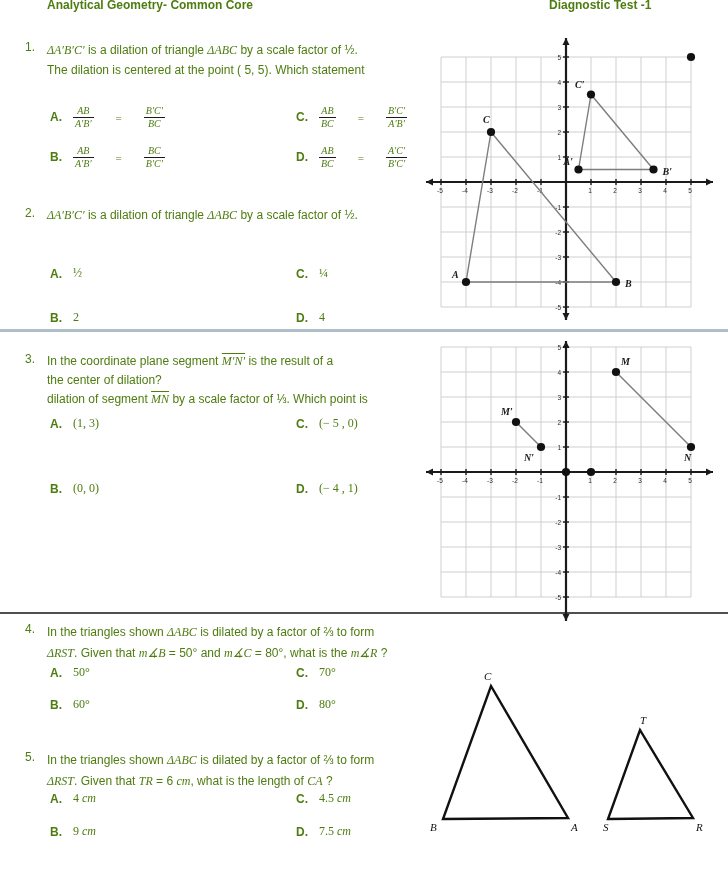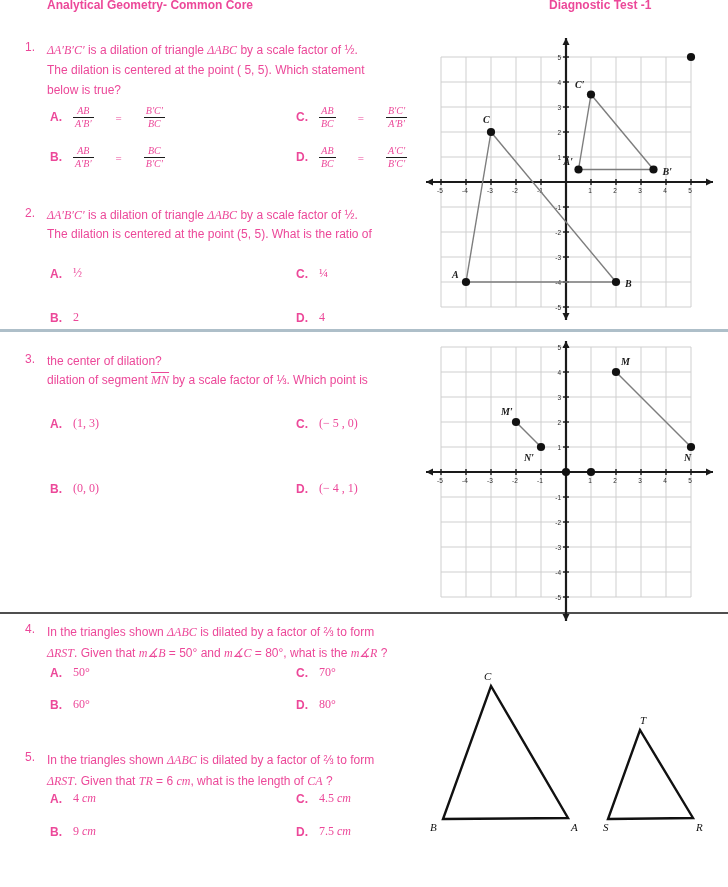--- a/index.html
+++ b/index.html
@@ -1,17 +1,17 @@
 <!DOCTYPE html>
 <html><head>
 <meta charset="utf-8">
 <style>
   html,body{margin:0;padding:0;background:#fff;}
   .page{position:relative;width:728px;height:887px;background:#ffffff;overflow:hidden;
-        font-family:"Liberation Sans",sans-serif;color:#ec4899;}
+        font-family:"Liberation Sans",sans-serif;color:#4d7c0f;}
   .hdr{position:absolute;top:-2px;font-weight:bold;font-size:12px;white-space:nowrap;}
   #hdrL{left:47px;} #hdrR{left:549px;}
   .divider{position:absolute;left:0;width:728px;}
   #div1{top:329px;height:3px;background:#aebfc9;}
   #div2{top:612px;height:2px;background:#4f4f4f;}
   .qnum{position:absolute;font-size:12px;}
   .qtext{position:absolute;font-size:12px;}
   .qtext .ln{white-space:nowrap;}
   .m{font-family:"Liberation Serif","DejaVu Serif",serif;font-style:italic;}
   .mu{font-family:"Liberation Serif","DejaVu Serif",serif;}
@@ -35,21 +35,20 @@
 <div class="page">
   <div class="hdr" id="hdrL">Analytical Geometry- Common Core</div>
   <div class="hdr" id="hdrR">Diagnostic Test -1</div>
   <div class="divider" id="div1"></div>
   <div class="divider" id="div2"></div>
   <div id="questions">
       <div class="qnum" style="left: 25px; top: 40px;">1.</div>
       <div class="qtext" style="left: 47px; top: 40px;">
         <div class="ln" style="line-height: 20px;"><span class="m ">ΔA′B′C′</span><span>  is a dilation of triangle  </span><span class="m ">ΔABC</span><span>  by a scale factor of ½.</span></div>
         <div class="ln" style="line-height: 20px;"><span>The dilation is centered at the point ( 5, 5).  Which statement</span></div>
-        <div class="ln" style="line-height: 20px;"><span>below is true?</span></div>
       </div>
       <div class="opt" style="left: 50px; top: 103px;">
         <span class="lab">A.</span>
         <span class="cont"><span class="feq">
             <span class="frac">
               <span class="fn">AB</span>
               <span class="fd">A′B′</span>
             </span>
             <span>=</span>
             <span class="frac">
@@ -96,40 +95,40 @@
             <span>=</span>
             <span class="frac">
               <span class="fn">A′C′</span>
               <span class="fd">B′C′</span>
             </span>
           </span></span>
       </div>
       <div class="qnum" style="left: 25px; top: 206px;">2.</div>
       <div class="qtext" style="left: 47px; top: 206px;">
         <div class="ln" style="line-height: 19px;"><span class="m ">ΔA′B′C′</span><span>  is a dilation of triangle  </span><span class="m ">ΔABC</span><span>  by a scale factor of ½.</span></div>
-        <div class="ln" style="line-height: 19px;"><span>The dilation is centered at the point (5, 5).  What is the ratio of</span></div>
       </div>
       <div class="opt" style="left: 50px; top: 266px;">
         <span class="lab">A.</span>
         <span class="cont"><span class="mu ">½</span></span>
       </div>
       <div class="opt" style="left: 50px; top: 310px;">
         <span class="lab">B.</span>
         <span class="cont"><span class="mu ">2</span></span>
       </div>
       <div class="opt" style="left: 296px; top: 266px;">
         <span class="lab">C.</span>
         <span class="cont"><span class="mu ">¼</span></span>
       </div>
       <div class="opt" style="left: 296px; top: 310px;">
         <span class="lab">D.</span>
         <span class="cont"><span class="mu ">4</span></span>
       </div>
       <div class="qnum" style="left: 25px; top: 352px;">3.</div>
       <div class="qtext" style="left: 47px; top: 352px;">
+        <div class="ln" style="line-height: 19px;"><span>In the coordinate plane segment  </span><span class="m ol">M′N′</span><span>  is the result of a</span></div>
         <div class="ln" style="line-height: 19px;"><span>the center of dilation?</span></div>
         <div class="ln" style="line-height: 19px;"><span>dilation of segment </span><span class="m ol">MN</span><span>  by a scale factor of ⅓.  Which point is</span></div>
       </div>
       <div class="opt" style="left: 50px; top: 416px;">
         <span class="lab">A.</span>
         <span class="cont"><span class="mu ">(1, 3)</span></span>
       </div>
       <div class="opt" style="left: 50px; top: 481px;">
         <span class="lab">B.</span>
         <span class="cont"><span class="mu ">(0, 0)</span></span>

